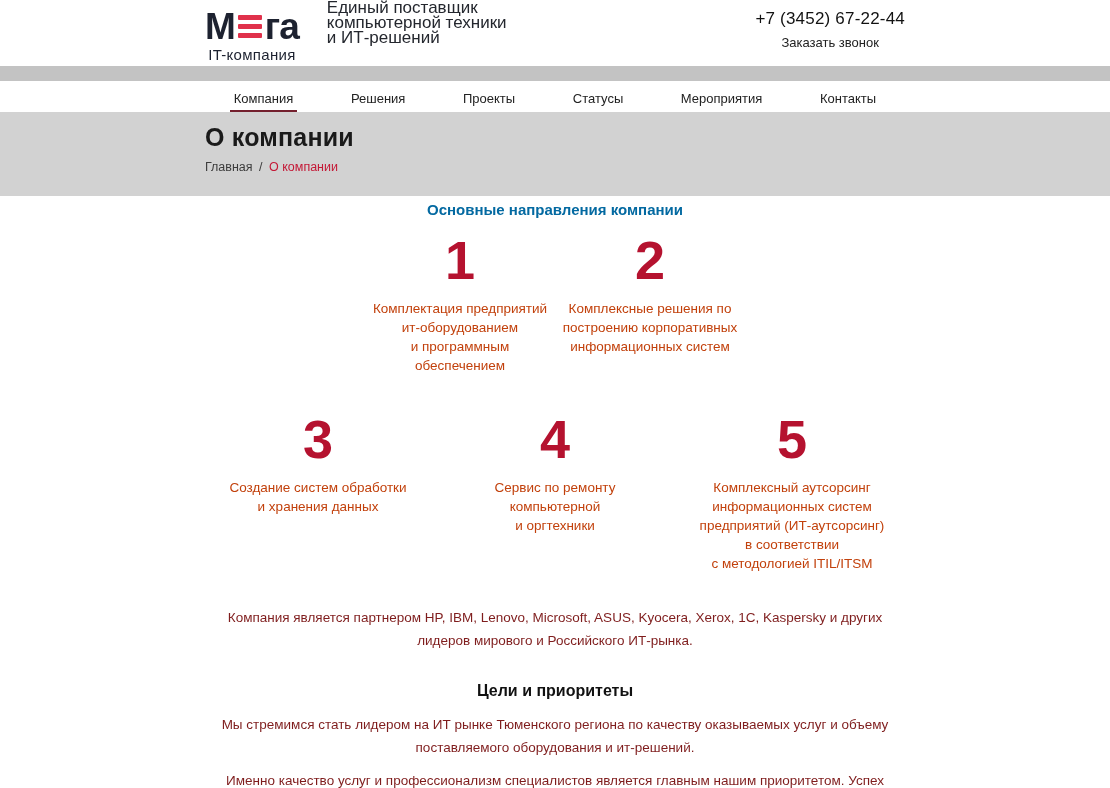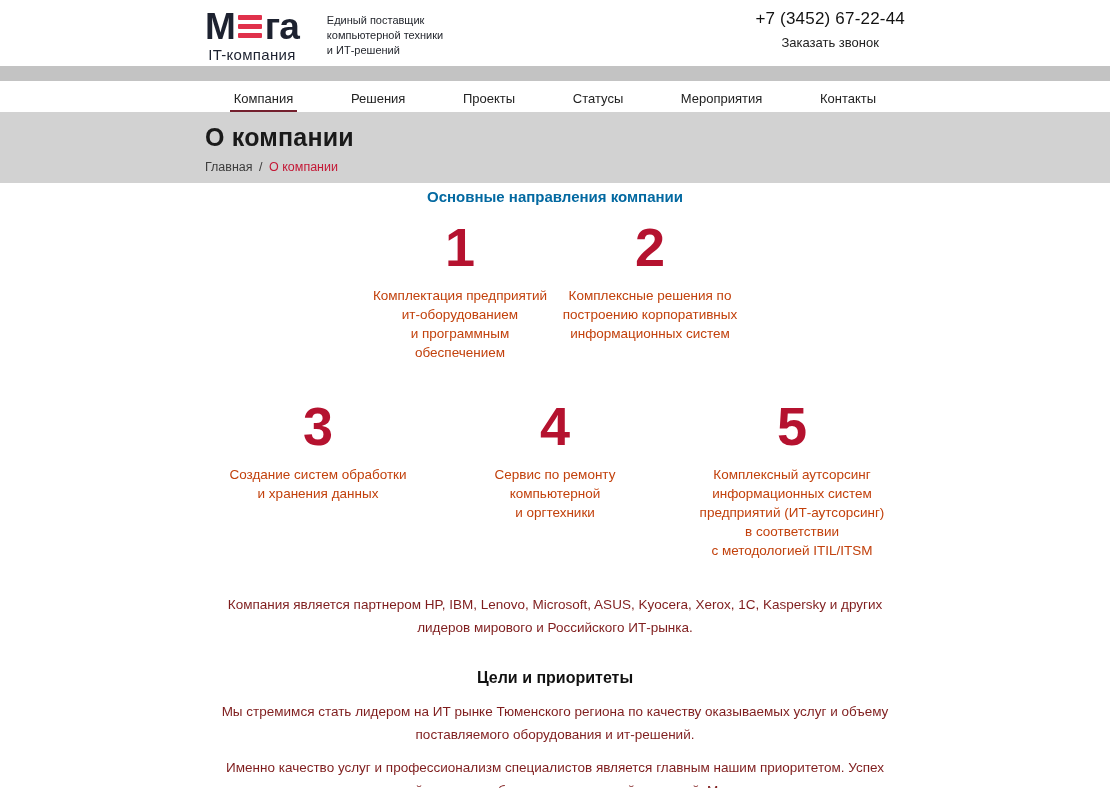--- a/index.html
+++ b/index.html
@@ -9,36 +9,36 @@
 
   
   .header { height:66px; background:#fff; }
   .header .container { display:flex; align-items:flex-start; height:100%; }
   .logo { display:flex; flex-direction:column; align-items:center; padding-top:8px; cursor:pointer; }
   .logo-row { display:flex; align-items:center; }
   .logo-letter { font-size:37px; font-weight:bold; color:#1d2230; line-height:1; letter-spacing:-1px; }
   .logo-bars { display:flex; flex-direction:column; gap:4px; margin:0 3px; }
   .logo-bars span { display:block; width:24px; height:5px; background:#e0314b; border-radius:1px; }
   .logo-subtitle { font-size:15px; font-weight:500; color:#1d2230; margin-top:1px; letter-spacing:.3px; }
-  .tagline { font-size:11px; line-height:15px; color:#24272e; white-space:pre-line; margin-left:28px; padding-top:13px; }
+  .tagline { font-size:17px; line-height:15px; color:#24272e; white-space:pre-line; margin-left:28px; }
   .header-right { margin-left:auto; text-align:center; padding-top:9px; }
   .phone { font-size:17px; color:#121212; letter-spacing:.2px; }
   .callback { display:inline-block; font-size:13px; color:#222; margin-top:6px; cursor:pointer; }
 
   
   .gray-bar { height:15px; background:#c3c3c3; }
 
   
   .nav { height:31px; background:#fff; }
   .nav .container { display:flex; justify-content:space-around; align-items:flex-end; height:100%; }
   .nav-item { font-size:13px; color:#222; padding:0 4px 7px; cursor:pointer; line-height:1; }
   .nav-item.active { padding-bottom:5px; border-bottom:2px solid #74202e;text-align:center; }
 
   
-  .hero { height:71px; background:#d2d2d2; }
+  .hero { height:84px; background:#d2d2d2; }
   .hero .container { padding-top:11px; }
   .hero-title { font-size:25px; font-weight:bold; color:#1a1a1a; letter-spacing:.2px; }
   .breadcrumb { font-size:12.5px; margin-top:8px; color:#3c3c3c; }
   .breadcrumb .crumb-home { color:#3c3c3c; cursor:pointer; }
   .breadcrumb .crumb-sep { margin:0 3px; color:#3c3c3c; }
   .breadcrumb .crumb-current { color:#c41836; }
 
   
   .main { background:#fff; text-align:center; }
   .section-title { font-size:15px; font-weight:bold; color:#0369a1; margin-top:5px; }

